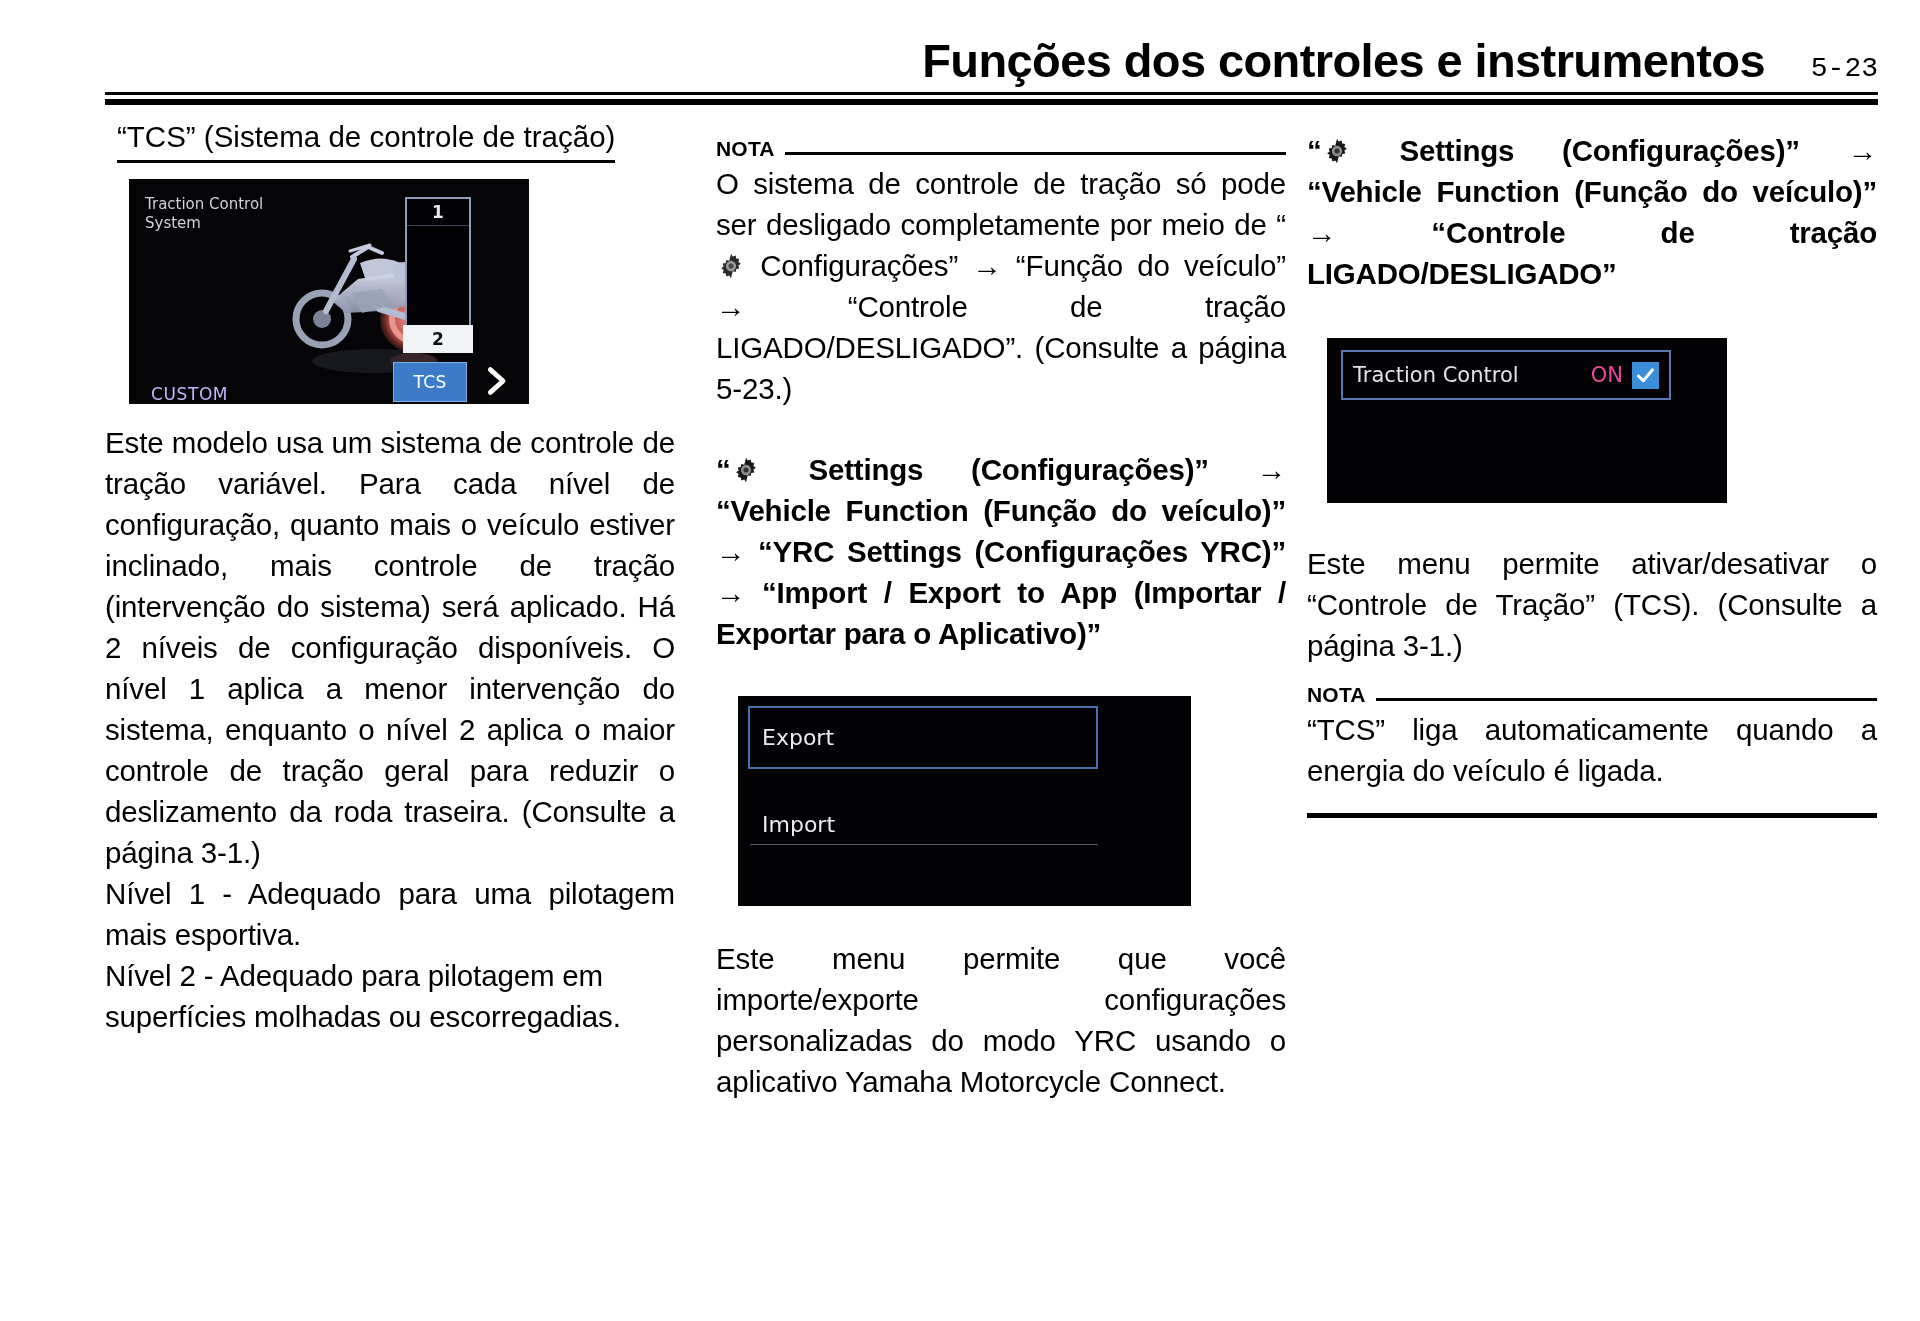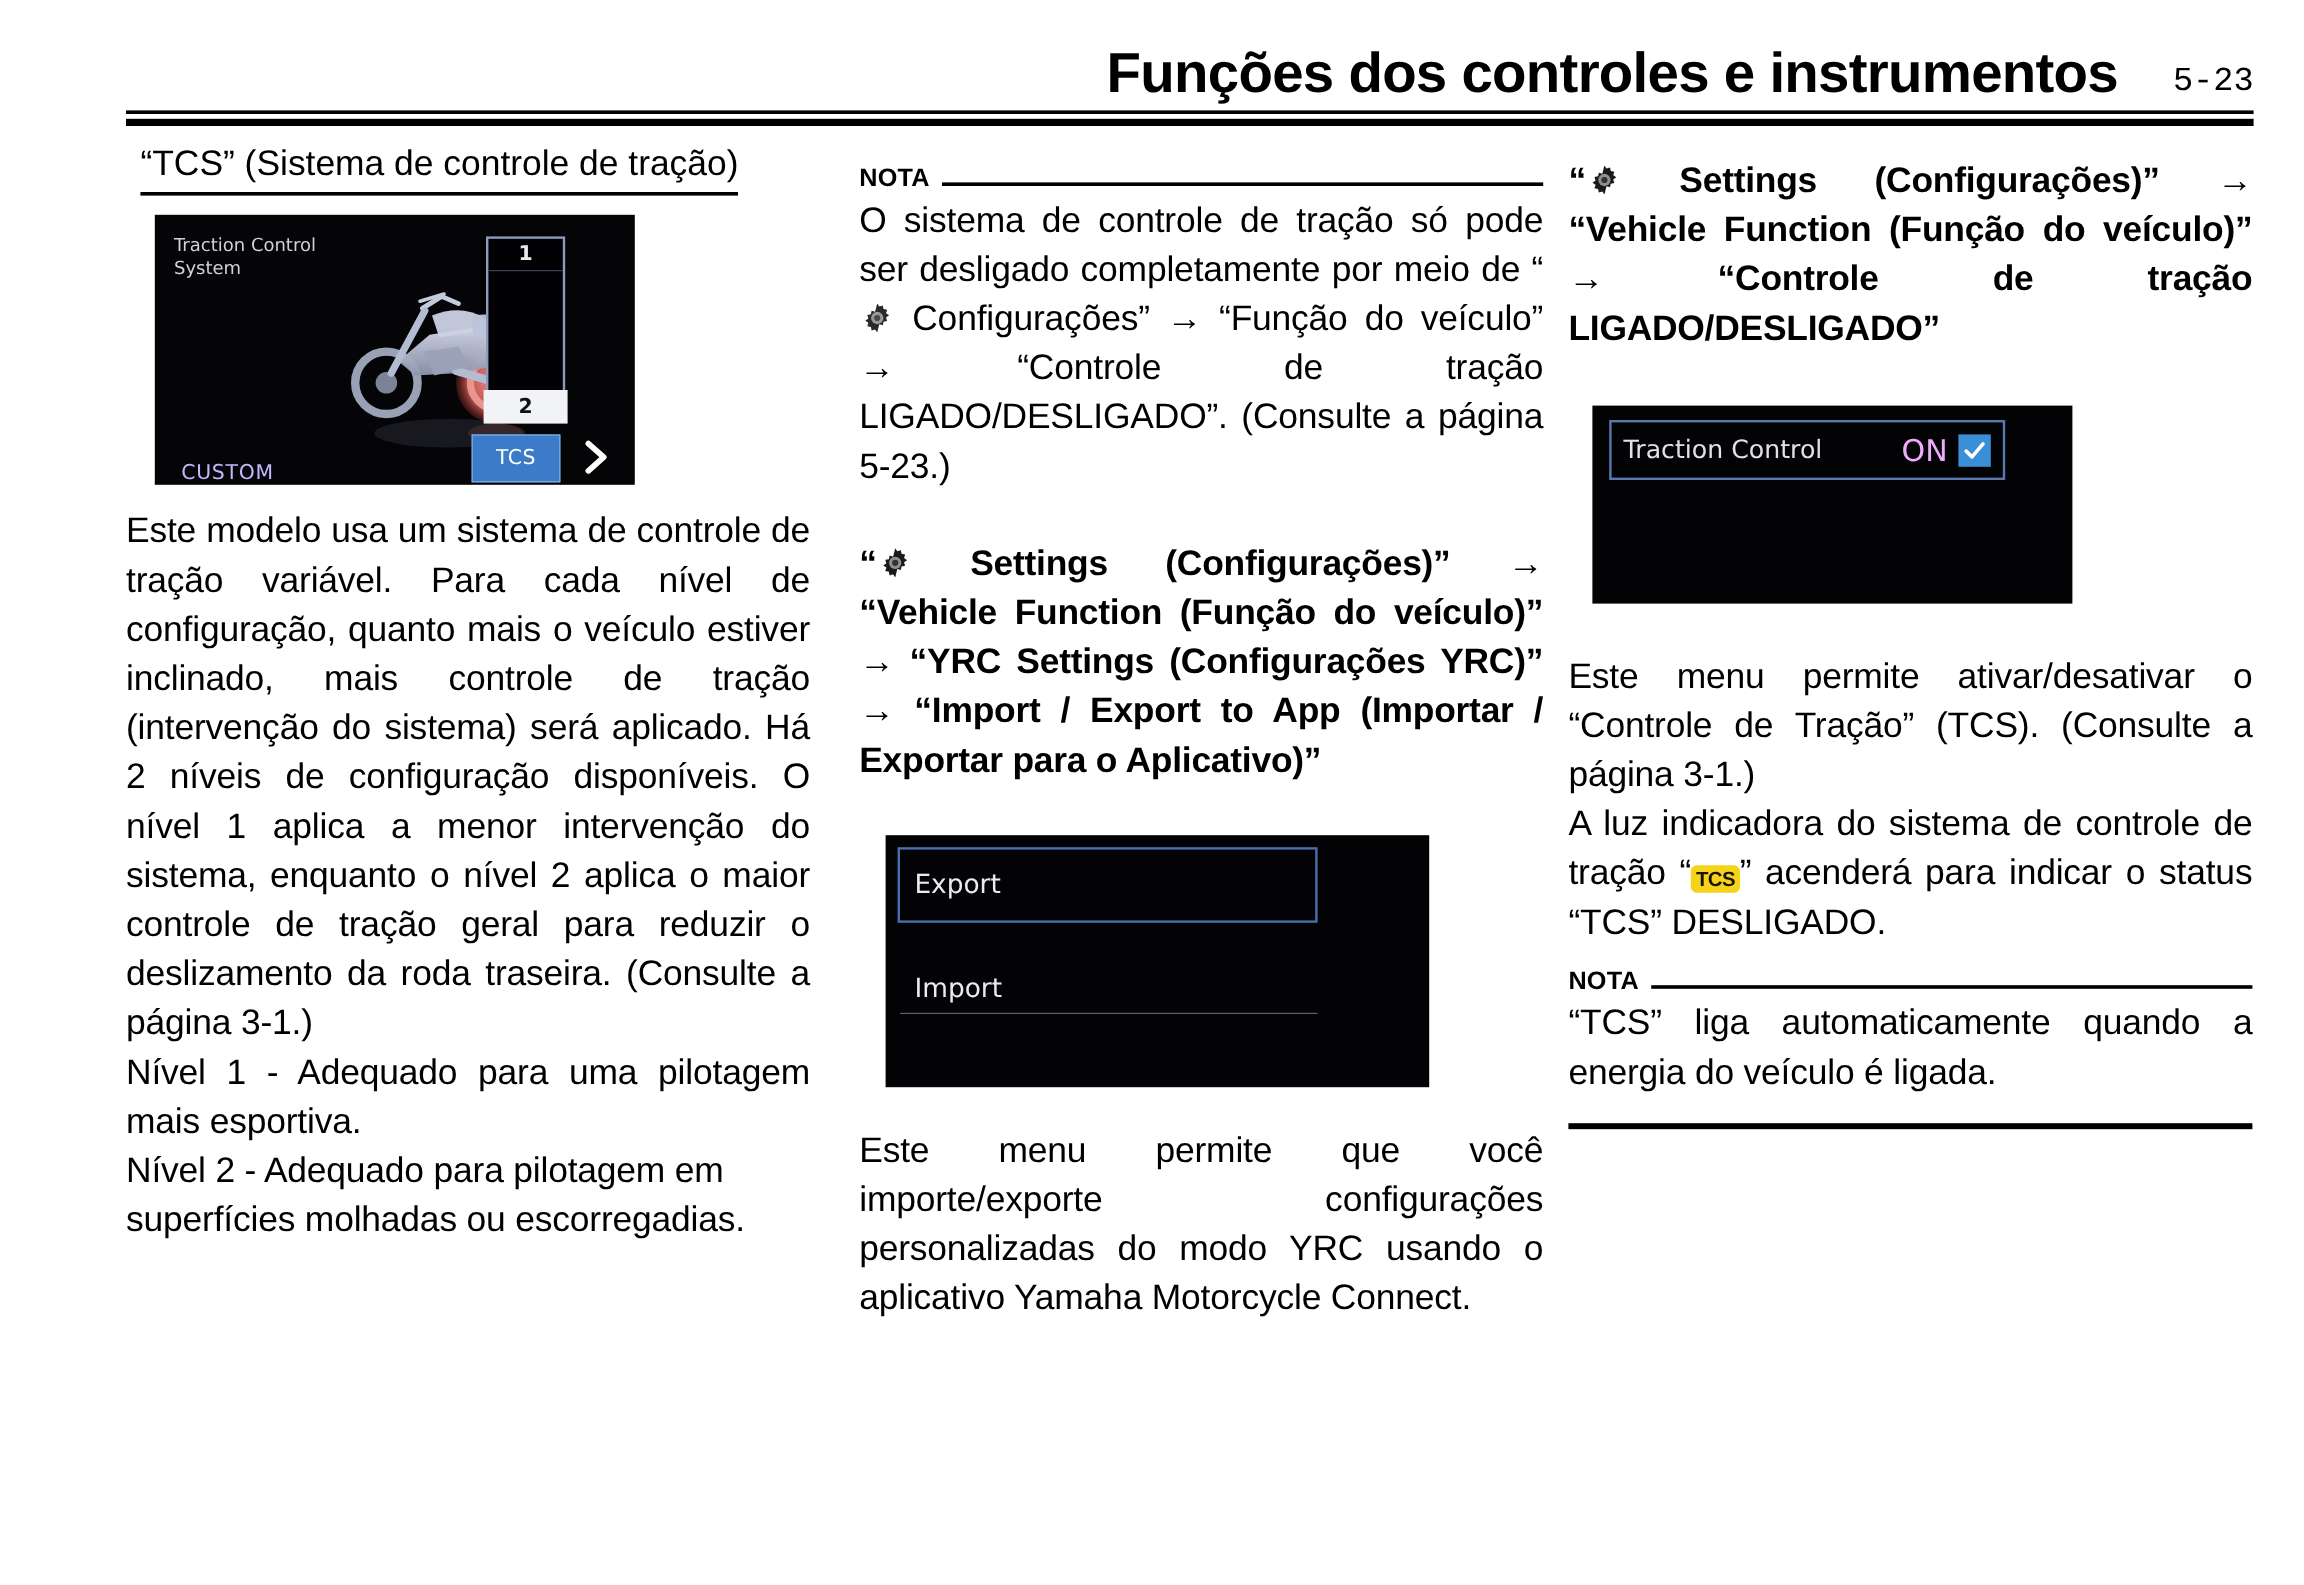--- a/index.html
+++ b/index.html
@@ -318,22 +318,22 @@
     align-items: center;
     padding: 0 10px;
   }
   .tc-label {
     color: #dfe2e8;
     font-size: 21px;
     font-family: "DejaVu Sans", sans-serif;
     flex: 1;
   }
   .tc-on {
-    color: #f0abfc;
-    font-size: 25px;
+    color: #ec4899;
+    font-size: 21px;
     font-family: "DejaVu Sans", sans-serif;
     margin-right: 9px;
   }
   .tc-check {
     width: 27px;
     height: 27px;
     background: #3b8fd8;
     display: flex;
     align-items: center;
     justify-content: center;
@@ -485,21 +485,20 @@
         <svg viewBox="0 0 24 24" xmlns="http://www.w3.org/2000/svg">
           <path d="M4 12.5 L9.5 18 L20 5.5" fill="none" stroke="#ffffff" stroke-width="3.4" stroke-linecap="round" stroke-linejoin="round"></path>
         </svg>
       </span>
     </div>
   </div>
 
   <div class="sp-40"></div>
 
   <p class="body-text">Este menu permite ativar/desativar o “Controle de Tração” (TCS). (Consulte a página 3-1.)</p>
-  <p class="body-text"><span>A luz indicadora do sistema de controle de tração “</span><span class="tcs-ind">TCS</span><span>” acenderá para indicar o status “TCS” DESLIGADO.</span></p>
 
   <div class="sp-18"></div>
 
   <div class="nota">
     <span class="nota-label">NOTA</span>
     <span class="nota-rule"></span>
   </div>
 
   <p class="body-text">“TCS” liga automaticamente quando a energia do veículo é ligada.</p>
 

